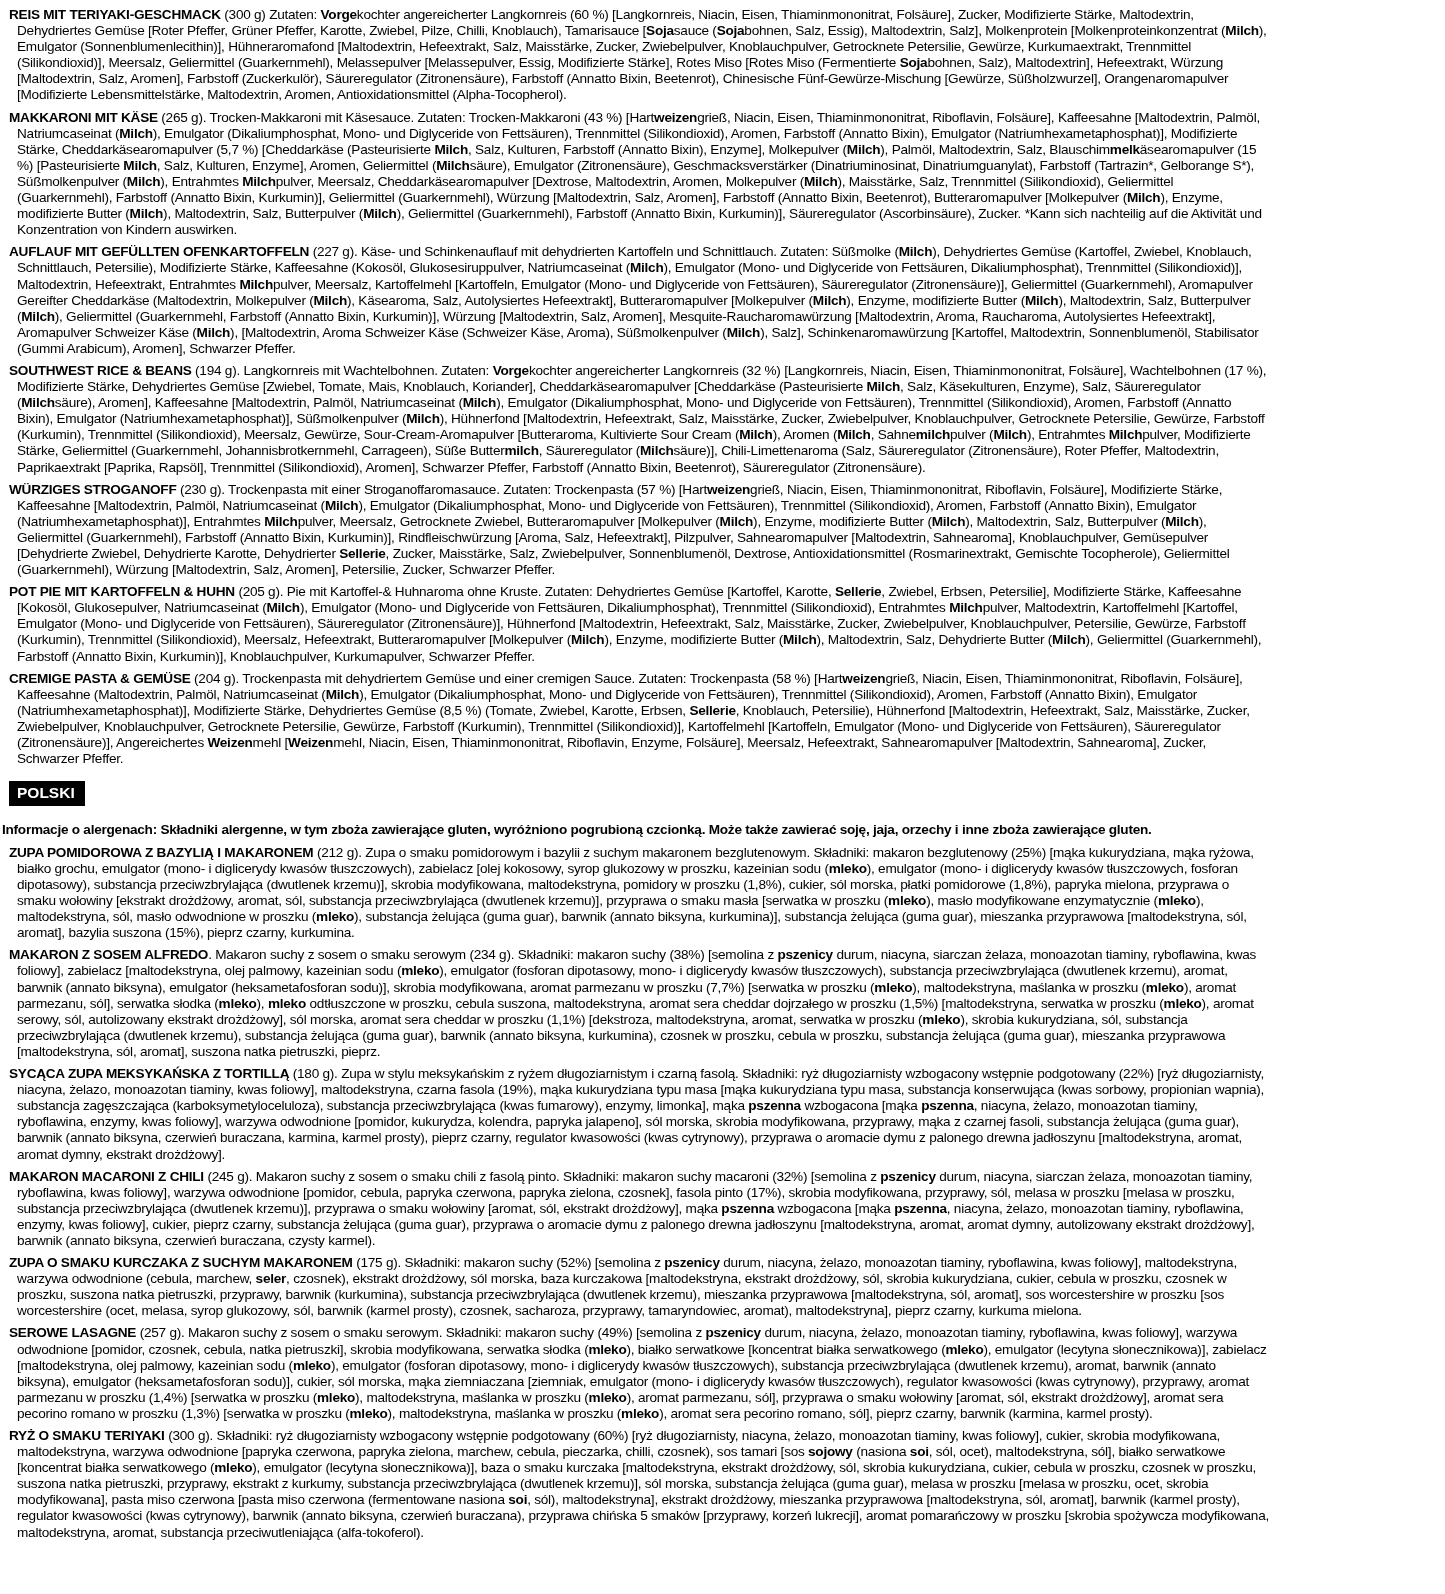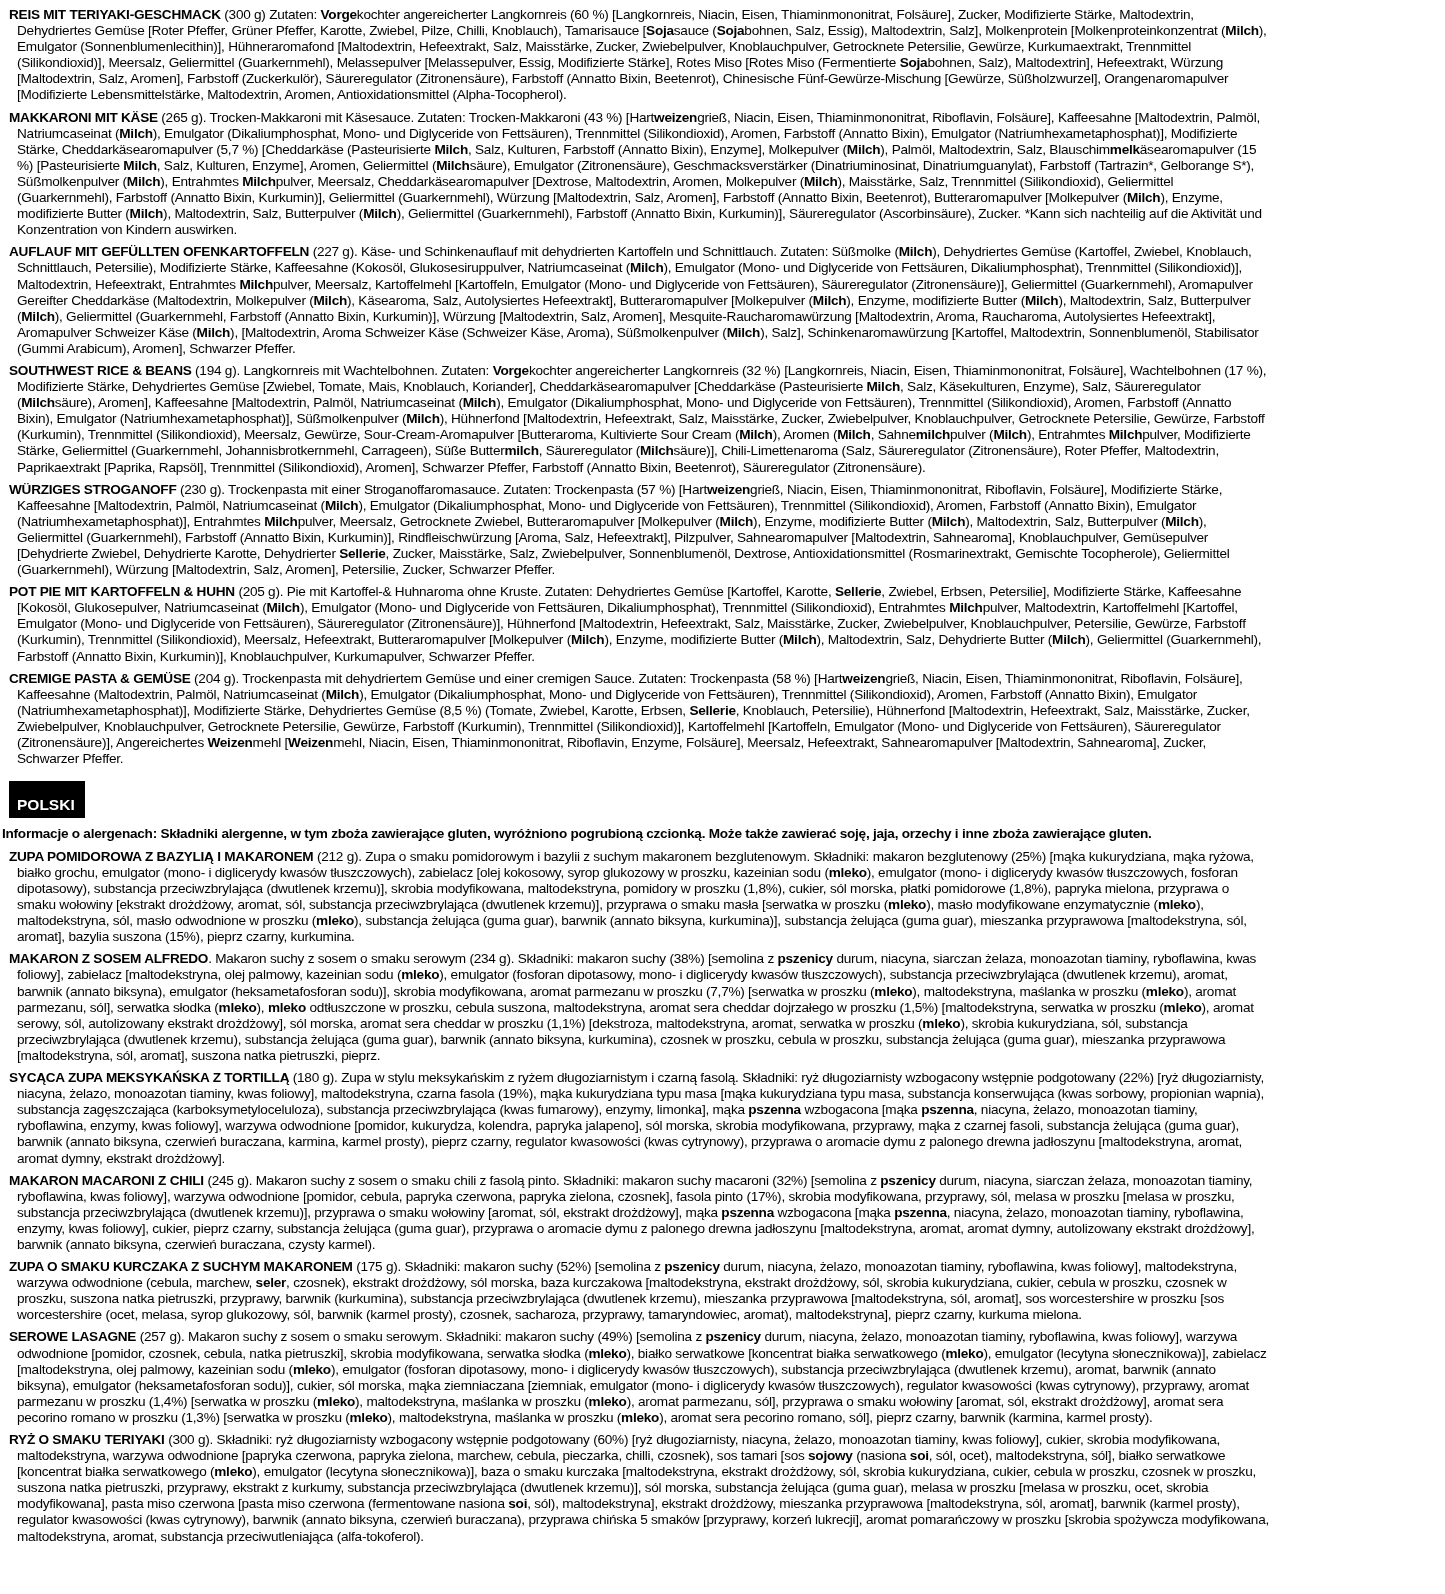--- a/index.html
+++ b/index.html
@@ -8,23 +8,23 @@
     box-sizing:border-box;width:1274px;padding:7px 5px 0 9px;
     font-family:"Liberation Sans","DejaVu Sans",sans-serif;
     font-size:13.6px;line-height:16.1px;letter-spacing:-0.25px;color:#000;
     -webkit-font-smoothing:antialiased;
   }
   .para{margin:0 0 6px 0;padding-left:8px;text-indent:-8px;text-align:left}
   .para b,.allergen b{font-weight:700}
   .badge{
     display:inline-block;background:#000;color:#fff;font-weight:700;
     font-size:15.5px;line-height:1;letter-spacing:0;
-    padding:16px 10px 5px 8px;margin:8px 0 8px 0;
+    padding:4px 10px 5px 8px;margin:8px 0 8px 0;
   }
-  .allergen{font-weight:700;margin:0 0 7px -7px;padding-left:0;text-indent:0}
+  .allergen{font-weight:700;margin:8px 0 7px -7px;padding-left:0;text-indent:0}
 </style>
 </head>
 <body>
 
 <div class="doc">
   <div>
       <p class="para"><b>REIS MIT TERIYAKI-GESCHMACK</b> (300 g) Zutaten: <b>Vorge</b>kochter angereicherter Langkornreis (60 %) [Langkornreis, Niacin, Eisen, Thiaminmononitrat, Folsäure], Zucker, Modifizierte Stärke, Maltodextrin, Dehydriertes Gemüse [Roter Pfeffer, Grüner Pfeffer, Karotte, Zwiebel, Pilze, Chilli, Knoblauch), Tamarisauce [<b>Soja</b>sauce (<b>Soja</b>bohnen, Salz, Essig), Maltodextrin, Salz], Molkenprotein [Molkenproteinkonzentrat (<b>Milch</b>), Emulgator (Sonnenblumenlecithin)], Hühneraromafond [Maltodextrin, Hefeextrakt, Salz, Maisstärke, Zucker, Zwiebelpulver, Knoblauchpulver, Getrocknete Petersilie, Gewürze, Kurkumaextrakt, Trennmittel (Silikondioxid)], Meersalz, Geliermittel (Guarkernmehl), Melassepulver [Melassepulver, Essig, Modifizierte Stärke], Rotes Miso [Rotes Miso (Fermentierte <b>Soja</b>bohnen, Salz), Maltodextrin], Hefeextrakt, Würzung [Maltodextrin, Salz, Aromen], Farbstoff (Zuckerkulör), Säureregulator (Zitronensäure), Farbstoff (Annatto Bixin, Beetenrot), Chinesische Fünf-Gewürze-Mischung [Gewürze, Süßholzwurzel], Orangenaromapulver [Modifizierte Lebensmittelstärke, Maltodextrin, Aromen, Antioxidationsmittel (Alpha-Tocopherol).</p>
       <p class="para"><b>MAKKARONI MIT KÄSE</b> (265 g). Trocken-Makkaroni mit Käsesauce. Zutaten: Trocken-Makkaroni (43 %) [Hart<b>weizen</b>grieß, Niacin, Eisen, Thiaminmononitrat, Riboflavin, Folsäure], Kaffeesahne [Maltodextrin, Palmöl, Natriumcaseinat (<b>Milch</b>), Emulgator (Dikaliumphosphat, Mono- und Diglyceride von Fettsäuren), Trennmittel (Silikondioxid), Aromen, Farbstoff (Annatto Bixin), Emulgator (Natriumhexametaphosphat)], Modifizierte Stärke, Cheddarkäsearomapulver (5,7 %) [Cheddarkäse (Pasteurisierte <b>Milch</b>, Salz, Kulturen, Farbstoff (Annatto Bixin), Enzyme], Molkepulver (<b>Milch</b>), Palmöl, Maltodextrin, Salz, Blauschim<b>melk</b>äsearomapulver (15 %) [Pasteurisierte <b>Milch</b>, Salz, Kulturen, Enzyme], Aromen, Geliermittel (<b>Milch</b>säure), Emulgator (Zitronensäure), Geschmacksverstärker (Dinatriuminosinat, Dinatriumguanylat), Farbstoff (Tartrazin*, Gelborange S*), Süßmolkenpulver (<b>Milch</b>), Entrahmtes <b>Milch</b>pulver, Meersalz, Cheddarkäsearomapulver [Dextrose, Maltodextrin, Aromen, Molkepulver (<b>Milch</b>), Maisstärke, Salz, Trennmittel (Silikondioxid), Geliermittel (Guarkernmehl), Farbstoff (Annatto Bixin, Kurkumin)], Geliermittel (Guarkernmehl), Würzung [Maltodextrin, Salz, Aromen], Farbstoff (Annatto Bixin, Beetenrot), Butteraromapulver [Molkepulver (<b>Milch</b>), Enzyme, modifizierte Butter (<b>Milch</b>), Maltodextrin, Salz, Butterpulver (<b>Milch</b>), Geliermittel (Guarkernmehl), Farbstoff (Annatto Bixin, Kurkumin)], Säureregulator (Ascorbinsäure), Zucker. *Kann sich nachteilig auf die Aktivität und Konzentration von Kindern auswirken.</p>
       <p class="para"><b>AUFLAUF MIT GEFÜLLTEN OFENKARTOFFELN</b> (227 g). Käse- und Schinkenauflauf mit dehydrierten Kartoffeln und Schnittlauch. Zutaten: Süßmolke (<b>Milch</b>), Dehydriertes Gemüse (Kartoffel, Zwiebel, Knoblauch, Schnittlauch, Petersilie), Modifizierte Stärke, Kaffeesahne (Kokosöl, Glukosesiruppulver, Natriumcaseinat (<b>Milch</b>), Emulgator (Mono- und Diglyceride von Fettsäuren, Dikaliumphosphat), Trennmittel (Silikondioxid)], Maltodextrin, Hefeextrakt, Entrahmtes <b>Milch</b>pulver, Meersalz, Kartoffelmehl [Kartoffeln, Emulgator (Mono- und Diglyceride von Fettsäuren), Säureregulator (Zitronensäure)], Geliermittel (Guarkernmehl), Aromapulver Gereifter Cheddarkäse (Maltodextrin, Molkepulver (<b>Milch</b>), Käsearoma, Salz, Autolysiertes Hefeextrakt], Butteraromapulver [Molkepulver (<b>Milch</b>), Enzyme, modifizierte Butter (<b>Milch</b>), Maltodextrin, Salz, Butterpulver (<b>Milch</b>), Geliermittel (Guarkernmehl, Farbstoff (Annatto Bixin, Kurkumin)], Würzung [Maltodextrin, Salz, Aromen], Mesquite-Raucharomawürzung [Maltodextrin, Aroma, Raucharoma, Autolysiertes Hefeextrakt], Aromapulver Schweizer Käse (<b>Milch</b>), [Maltodextrin, Aroma Schweizer Käse (Schweizer Käse, Aroma), Süßmolkenpulver (<b>Milch</b>), Salz], Schinkenaromawürzung [Kartoffel, Maltodextrin, Sonnenblumenöl, Stabilisator (Gummi Arabicum), Aromen], Schwarzer Pfeffer.</p>
       <p class="para"><b>SOUTHWEST RICE &amp; BEANS</b> (194 g). Langkornreis mit Wachtelbohnen. Zutaten: <b>Vorge</b>kochter angereicherter Langkornreis (32 %) [Langkornreis, Niacin, Eisen, Thiaminmononitrat, Folsäure], Wachtelbohnen (17 %), Modifizierte Stärke, Dehydriertes Gemüse [Zwiebel, Tomate, Mais, Knoblauch, Koriander], Cheddarkäsearomapulver [Cheddarkäse (Pasteurisierte <b>Milch</b>, Salz, Käsekulturen, Enzyme), Salz, Säureregulator (<b>Milch</b>säure), Aromen], Kaffeesahne [Maltodextrin, Palmöl, Natriumcaseinat (<b>Milch</b>), Emulgator (Dikaliumphosphat, Mono- und Diglyceride von Fettsäuren), Trennmittel (Silikondioxid), Aromen, Farbstoff (Annatto Bixin), Emulgator (Natriumhexametaphosphat)], Süßmolkenpulver (<b>Milch</b>), Hühnerfond [Maltodextrin, Hefeextrakt, Salz, Maisstärke, Zucker, Zwiebelpulver, Knoblauchpulver, Getrocknete Petersilie, Gewürze, Farbstoff (Kurkumin), Trennmittel (Silikondioxid), Meersalz, Gewürze, Sour-Cream-Aromapulver [Butteraroma, Kultivierte Sour Cream (<b>Milch</b>), Aromen (<b>Milch</b>, Sahne<b>milch</b>pulver (<b>Milch</b>), Entrahmtes <b>Milch</b>pulver, Modifizierte Stärke, Geliermittel (Guarkernmehl, Johannisbrotkernmehl, Carrageen), Süße Butter<b>milch</b>, Säureregulator (<b>Milch</b>säure)], Chili-Limettenaroma (Salz, Säureregulator (Zitronensäure), Roter Pfeffer, Maltodextrin, Paprikaextrakt [Paprika, Rapsöl], Trennmittel (Silikondioxid), Aromen], Schwarzer Pfeffer, Farbstoff (Annatto Bixin, Beetenrot), Säureregulator (Zitronensäure).</p>

